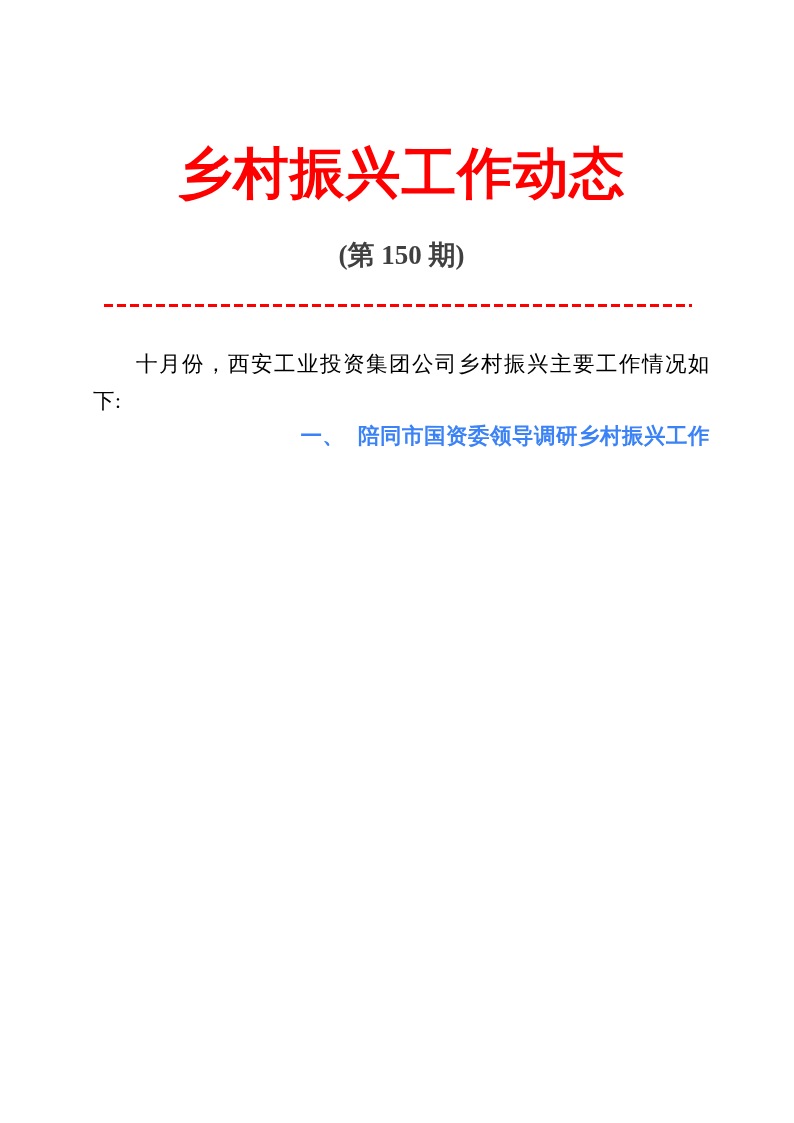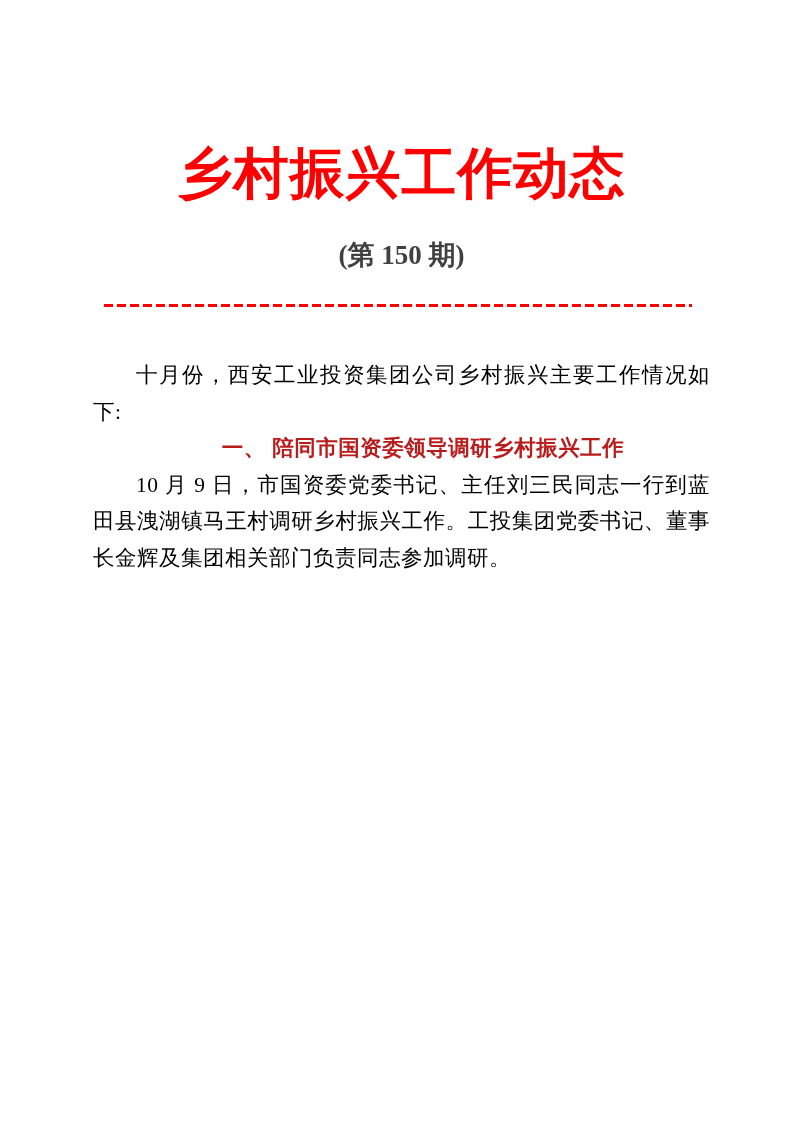--- a/index.html
+++ b/index.html
@@ -44,60 +44,59 @@
     margin-left: 11px;
     width: 588px;
     height: 3px;
     background: repeating-linear-gradient(
       90deg,
       #FF0000 0px, #FF0000 9px,
       transparent 9px, transparent 13px
     );
   }
   .body-block {
-    margin-top: 50px;
+    margin-top: 39px;
     color: #000000;
   }
   .body-para {
     margin: 0;
     font-family: "Liberation Serif", "DejaVu Serif", serif;
     font-size: 21.5px;
     line-height: 36.6px;
     text-align: justify;
     text-indent: 2em;
     letter-spacing: 0.5px;
     color: #000000;
   }
   .section-heading {
     margin: 0;
-    font-family: Liberation Sans, sans-serif;
+    font-family: Liberation Mono, monospace;
     font-size: 21.5px;
     line-height: 36.6px;
     font-weight: bold;
-    text-align: center;
+    text-align: right;
     text-indent: 2em;
     letter-spacing: 0.5px;
-    color: #b91c1c;
+    color: #3b82f6;
   }
 </style>
 </head>
 <body>
 
 <div class="page">
 
   <h1 class="doc-title">乡村振兴工作动态</h1>
 
   <div class="issue-line">(第 150 期)</div>
 
   <div class="dashed-separator"></div>
 
   <div class="body-block">
 
     <p class="body-para">十月份，西安工业投资集团公司乡村振兴主要工作情况如下:</p>
 
     <h2 class="section-heading">一、 陪同市国资委领导调研乡村振兴工作</h2>
 
-    <p class="body-para">10 月 9 日，市国资委党委书记、主任刘三民同志一行到蓝田县洩湖镇马王村调研乡村振兴工作。工投集团党委书记、董事长金辉及集团相关部门负责同志参加调研。</p>
 
 
   </div>
 
 </div>
 
 </body></html>

